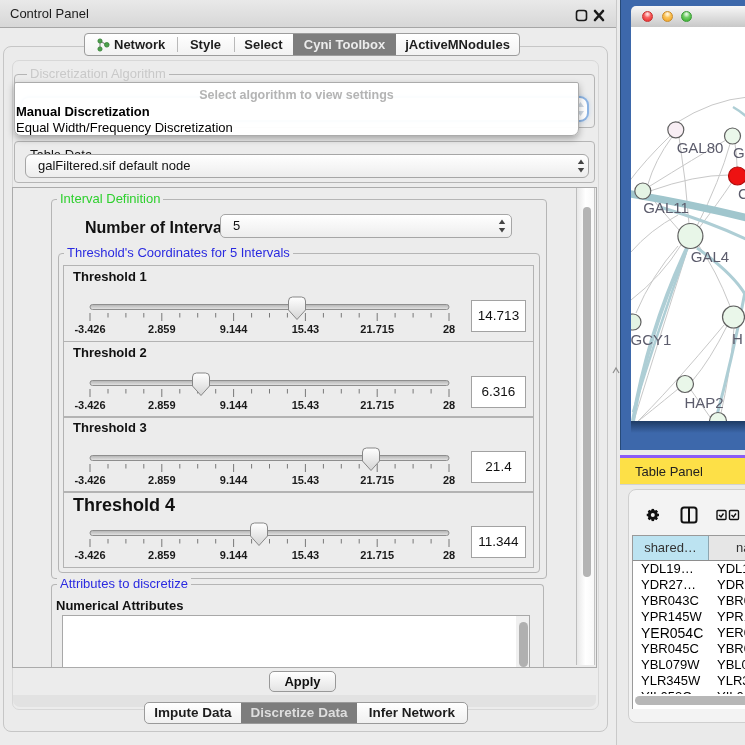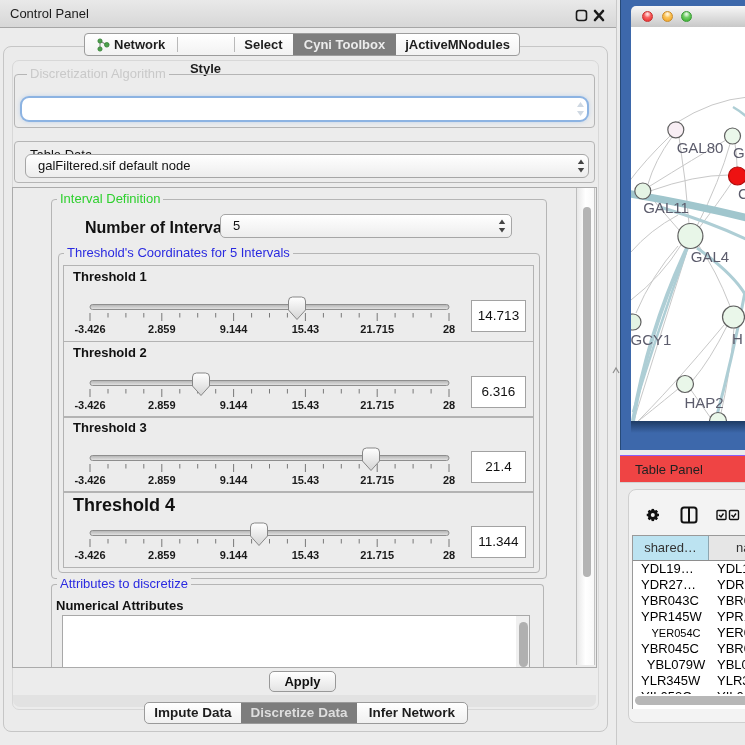--- a/index.html
+++ b/index.html
@@ -16,21 +16,21 @@
       </svg>
 </div>
 <div class="abs" style="left:3px;top:46px;width:603px;height:684px;background:#ebebeb;border:1px solid #c6c6c6;border-radius:8px;"></div>
 <div class="abs" style="left:12px;top:60px;width:585px;height:648px;background:#ececec;border:1px solid #d8d8d8;border-radius:7px;"></div>
 <div class="abs" style="left:13px;top:695px;width:583px;height:12px;background:#e2e2e2;border-radius:0 0 7px 7px;"></div>
 <div class="abs" style="left:84px;top:33px;width:434px;height:21px;background:linear-gradient(#ffffff,#f2f2f2);border:1px solid #9c9c9c;border-radius:4px;font-size:13px;font-weight:bold;color:#1d1d1d;">
 <div class="abs" style="left:0px;top:0;width:92px;height:21px;">
         <span style="position:absolute;left:29px;top:0;line-height:21px;">Network</span>
       </div>
 <div class="abs" style="left:92px;top:3px;width:1px;height:15px;background:#b9b9b9;"></div>
-<div class="abs" style="left:92px;top:0;width:57px;height:21px;line-height:21px;text-align:center;margin-top:24px;">Style</div>
+<div class="abs" style="left:92px;top:0;width:57px;height:21px;line-height:21px;text-align:center;">Style</div>
 <div class="abs" style="left:149px;top:3px;width:1px;height:15px;background:#b9b9b9;"></div>
 <div class="abs" style="left:149px;top:0;width:59px;height:21px;line-height:21px;text-align:center;">Select</div>
 <div class="abs" style="left:208px;top:0;width:103px;height:21px;line-height:21px;text-align:center;background:#7d7d7d;color:#ececec;">Cyni Toolbox</div>
 <div class="abs" style="left:311px;top:0;width:123px;height:21px;line-height:21px;text-align:center;">jActiveMNodules</div>
 <svg class="abs" style="left:12px;top:3.5px;" width="13" height="14" viewBox="0 0 13 14">
         <path d="M3 3 V11 M3 3 L9.5 6.8" stroke="#8a8a8a" stroke-width="1.1" fill="none"></path>
         <circle cx="3" cy="3" r="2.1" fill="#4ea04e" stroke="#2f7d2f" stroke-width="0.8"></circle>
         <circle cx="3" cy="11" r="2.1" fill="#4ea04e" stroke="#2f7d2f" stroke-width="0.8"></circle>
         <circle cx="9.8" cy="6.8" r="2.3" fill="#4ea04e" stroke="#2f7d2f" stroke-width="0.8"></circle>
       </svg>
@@ -43,20 +43,25 @@
       <path d="M4.5 15 L1 10 H8 Z" fill="#cfd8e2"></path>
     </svg>
 <div class="abs" style="left:14px;top:141px;width:579px;height:40px;border:1px solid #b5b5b5;border-radius:4px;"></div>
 <div class="grouptitle" style="left:27px;top:148px;color:#111;">Table Data</div>
 <div class="abs" style="left:25px;top:154px;width:562px;height:22px;background:linear-gradient(#ffffff,#ededed);border:1px solid #a6a6a6;border-radius:6px;">
       <div class="abs" style="left:12px;top:0;height:22px;line-height:22px;font-size:13px;color:#111;">galFiltered.sif default node</div>
       <svg class="abs" style="left:551px;top:4px;" width="8" height="14" viewBox="0 0 8 14">
         <path d="M4 0.5 L7.2 5 H0.8 Z" fill="#444"></path>
         <path d="M4 13.5 L0.8 9 H7.2 Z" fill="#444"></path>
       </svg>
+    </div>
+<div class="abs" style="left:14px;top:82px;width:563px;height:52px;background:rgba(255,255,255,0.97);border:1px solid #ababab;border-radius:2px 2px 7px 7px;box-shadow:0 3px 7px rgba(0,0,0,0.3);z-index:30;">
+      <div class="abs" style="left:0;top:5px;width:563px;text-align:center;font-size:12.5px;font-weight:bold;color:#b4b4b4;">Select algorithm to view settings</div>
+      <div class="abs" style="left:1px;top:21px;font-size:13px;font-weight:bold;color:#000;">Manual Discretization</div>
+      <div class="abs" style="left:1px;top:37px;font-size:13px;color:#000;">Equal Width/Frequency Discretization</div>
     </div>
 <div class="abs" style="left:12px;top:187px;width:583px;height:479px;border:1px solid #ababab;background:#ececec;"></div>
 <div class="abs" style="left:576px;top:188px;width:19px;height:477px;background:linear-gradient(90deg,#e8e8e8,#ffffff 50%,#f8f8f8);border-left:1px solid #bdbdbd;border-right:1px solid #c4c4c4;box-sizing:border-box;"></div>
 <div class="abs" style="left:582.5px;top:207px;width:8.5px;height:370px;background:#b4b4b4;border-radius:4.5px;"></div>
 <div class="abs" style="left:51px;top:199px;width:494px;height:378px;border:1px solid #b5b5b5;border-radius:4px;"></div>
 <div class="grouptitle" style="left:57px;top:192px;color:#2ed02e;">Interval Definition</div>
 <div class="abs" style="left:85px;top:219px;font-size:16px;font-weight:bold;color:#111;">Number of Intervals</div>
 <div class="abs" style="left:220px;top:214px;width:290px;height:22px;background:linear-gradient(#ffffff,#ededed);border:1px solid #a6a6a6;border-radius:5px;">
       <div class="abs" style="left:12px;top:0;height:22px;line-height:22px;font-size:13px;color:#111;">5</div>
       <svg class="abs" style="left:277px;top:4px;" width="8" height="14" viewBox="0 0 8 14">
@@ -217,21 +222,21 @@
 <text x="738" y="199">C</text>
 <text x="666" y="213" text-anchor="middle">GAL11</text>
 <text x="710" y="262" text-anchor="middle">GAL4</text>
 <text x="651" y="345" text-anchor="middle">GCY1</text>
 <text x="732" y="344">H</text>
 <text x="704" y="408" text-anchor="middle">HAP2</text>
 </g>
 </svg>
 </div>
 <div class="abs" style="left:631px;top:421px;width:114px;height:12px;background:linear-gradient(#1e3b64,#3d68ab);"></div>
-<div class="abs" style="left:620px;top:455px;width:125px;height:26px;background:#ef4444;border-top:1px solid #8b5cf6;border-bottom:1px solid #d2d2d2;">
+<div class="abs" style="left:620px;top:455px;width:125px;height:26px;background:#fde047;border-top:3px solid #8b5cf6;border-bottom:1px solid #d2d2d2;">
     <div class="abs" style="left:15px;top:6px;font-size:13px;color:#222;">Table Panel</div>
   </div>
 <div class="abs" style="left:628px;top:489px;width:130px;height:232px;background:#f3f3f3;border:1px solid #cfcfcf;border-radius:8px;"></div>
 <svg class="abs" style="left:644px;top:506px;" width="104" height="18" viewBox="0 0 104 18">
 <g fill="#111">
 <circle cx="8.8" cy="9" r="4.9"></circle>
 <g stroke="#111" stroke-width="2.6">
 <path d="M8.8 2.6 V15.4 M2.4 9 H15.2 M4.3 4.5 L13.3 13.5 M13.3 4.5 L4.3 13.5"></path>
 </g>
 <circle cx="8.8" cy="9" r="6.2" fill="none" stroke="#111" stroke-width="0.01"></circle>
@@ -253,24 +258,24 @@
 <div class="abs" style="left:76px;top:0;width:37px;height:24px;background:#e6e6e6;line-height:24px;font-size:13px;color:#333;"><span style="margin-left:27px;">na</span></div>
 <div class="abs" style="left:0;top:24px;width:113px;height:1px;background:#8e8e8e;"></div>
 <div class="abs" style="left:8px;top:25px;width:70px;height:16px;line-height:16px;font-size:13px;color:#000;">YDL19…</div>
 <div class="abs" style="left:84px;top:25px;width:40px;height:16px;line-height:16px;font-size:13px;color:#000;">YDL1</div>
 <div class="abs" style="left:8px;top:41px;width:70px;height:16px;line-height:16px;font-size:13px;color:#000;">YDR27…</div>
 <div class="abs" style="left:84px;top:41px;width:40px;height:16px;line-height:16px;font-size:13px;color:#000;">YDR2</div>
 <div class="abs" style="left:8px;top:57px;width:70px;height:16px;line-height:16px;font-size:13px;color:#000;">YBR043C</div>
 <div class="abs" style="left:84px;top:57px;width:40px;height:16px;line-height:16px;font-size:13px;color:#000;">YBR0</div>
 <div class="abs" style="left:8px;top:73px;width:70px;height:16px;line-height:16px;font-size:13px;color:#000;">YPR145W</div>
 <div class="abs" style="left:84px;top:73px;width:40px;height:16px;line-height:16px;font-size:13px;color:#000;">YPR1</div>
-<div class="abs" style="left:8px;top:89px;width:70px;height:16px;line-height:16px;font-size:11px;color:#000;text-align:center;">YER054C</div>
+<div class="abs" style="left:8px;top:89px;width:70px;height:16px;line-height:16px;font-size:14px;color:#000;">YER054C</div>
 <div class="abs" style="left:84px;top:89px;width:40px;height:16px;line-height:16px;font-size:13px;color:#000;">YER0</div>
 <div class="abs" style="left:8px;top:105px;width:70px;height:16px;line-height:16px;font-size:13px;color:#000;">YBR045C</div>
 <div class="abs" style="left:84px;top:105px;width:40px;height:16px;line-height:16px;font-size:13px;color:#000;">YBR0</div>
-<div class="abs" style="left:8px;top:121px;width:70px;height:16px;line-height:16px;font-size:13px;color:#000;text-align:center;">YBL079W</div>
+<div class="abs" style="left:8px;top:121px;width:70px;height:16px;line-height:16px;font-size:13px;color:#000;">YBL079W</div>
 <div class="abs" style="left:84px;top:121px;width:40px;height:16px;line-height:16px;font-size:13px;color:#000;">YBL0</div>
 <div class="abs" style="left:8px;top:137px;width:70px;height:16px;line-height:16px;font-size:13px;color:#000;">YLR345W</div>
 <div class="abs" style="left:84px;top:137px;width:40px;height:16px;line-height:16px;font-size:13px;color:#000;">YLR3</div>
 <div class="abs" style="left:8px;top:153px;width:70px;height:16px;line-height:16px;font-size:13px;color:#000;">YIL053C</div>
 <div class="abs" style="left:84px;top:153px;width:40px;height:16px;line-height:16px;font-size:13px;color:#000;">YIL0</div>
 <div class="abs" style="left:0;top:158px;width:113px;height:15px;background:#fff;"></div>
 <div class="abs" style="left:2px;top:160px;width:115px;height:9px;background:#b7b7b7;border-radius:4.5px;"></div>
 </div>
 </body></html>

